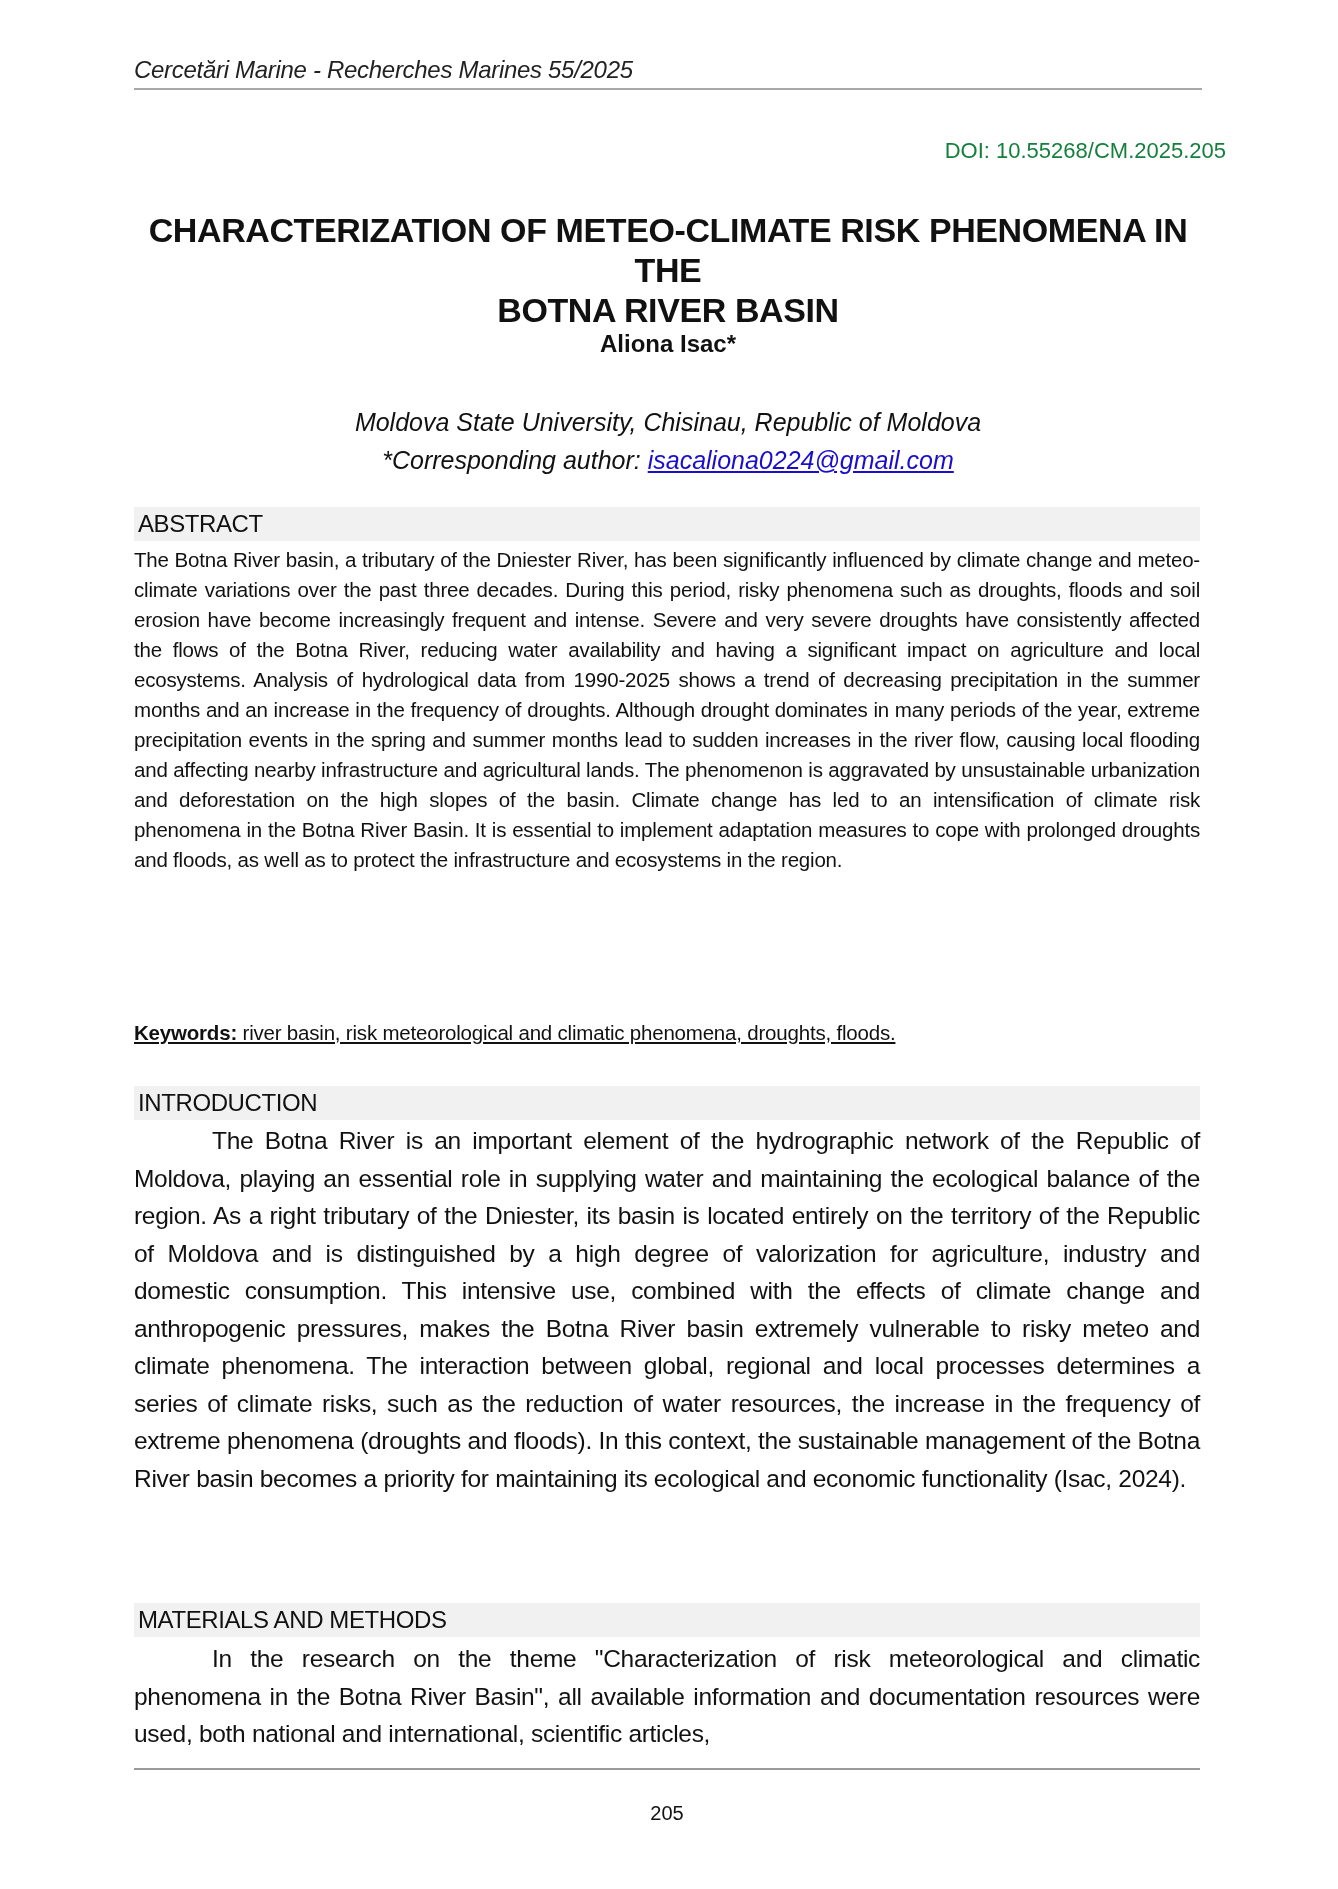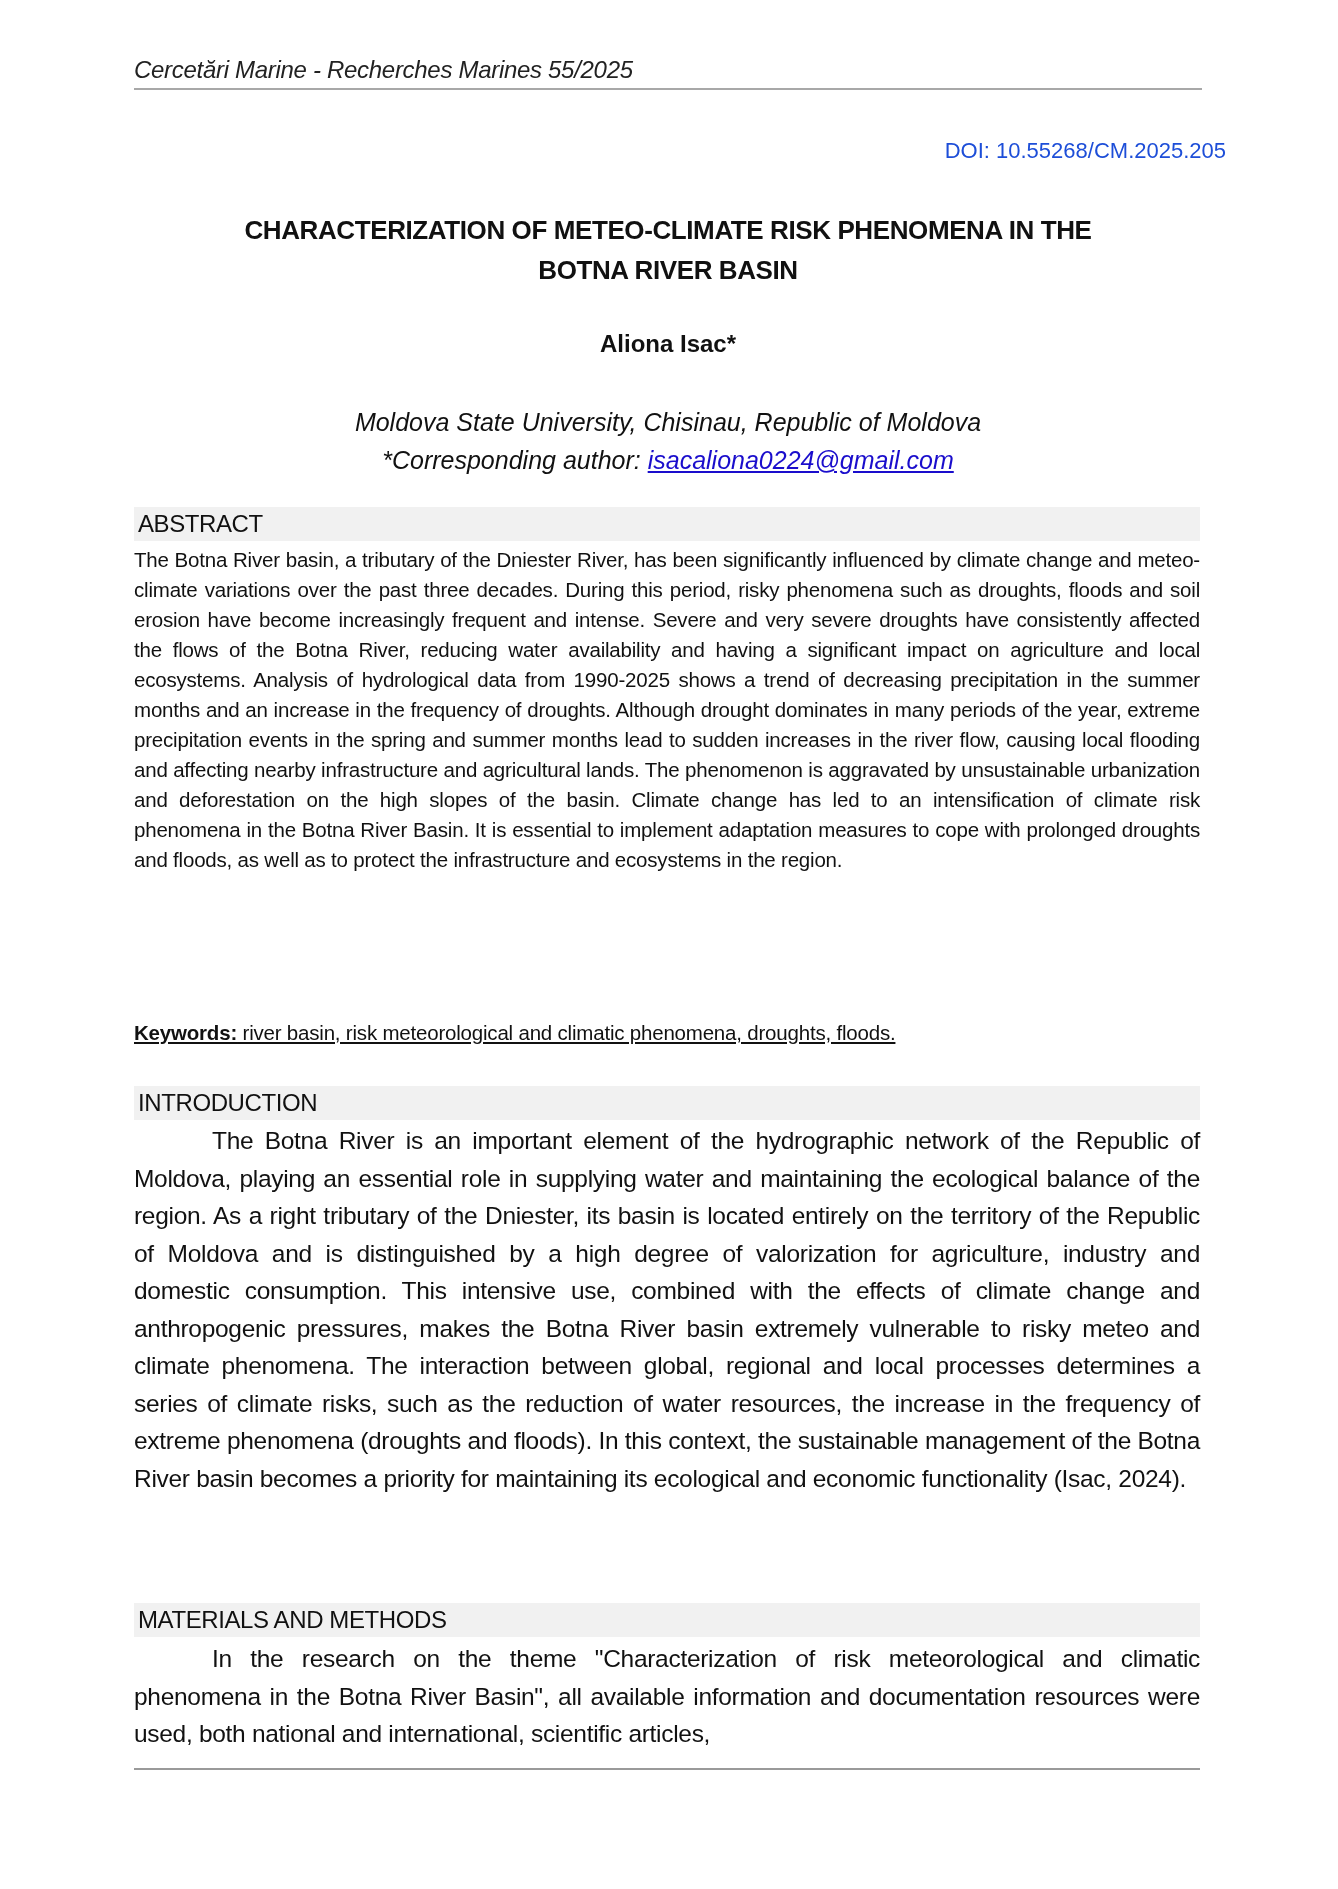--- a/index.html
+++ b/index.html
@@ -1,22 +1,22 @@
 <!DOCTYPE html>
 <html><head>
 <meta charset="utf-8">
 <style>
   html, body { margin: 0; padding: 0; background: #ffffff; }
   body { width: 1338px; height: 1889px; position: relative; overflow: hidden;
          font-family: "Liberation Sans", "DejaVu Sans", sans-serif; color: #111; }
   .page { position: absolute; left: 0; top: 0; width: 1338px; height: 1889px; padding-left: 48px; }
   .running-head { position: absolute; left: 134px; top: 56px; font-size: 24px; font-style: italic; color: #222; letter-spacing: -0.3px; }
   .head-rule { position: absolute; left: 134px; top: 88px; width: 1068px; height: 2px; background: #a8a8a8; }
-  .doi { position: absolute; right: 160px; top: 138px; font-size: 22px; color: #1d4ed8; }
-  .title { position: absolute; left: 134px; top: 210px; width: 1068px; text-align: center; font-weight: bold; font-size: 26px; line-height: 40px; letter-spacing: -0.4px; }
+  .doi { position: absolute; right: 160px; top: 138px; font-size: 22px; color: #15803d; }
+  .title { position: absolute; left: 134px; top: 210px; width: 1068px; text-align: center; font-weight: bold; font-size: 34px; line-height: 40px; letter-spacing: -0.4px; }
   .author { position: absolute; left: 134px; top: 330px; width: 1068px; text-align: center; font-weight: bold; font-size: 24px; }
   .affil { position: absolute; left: 134px; top: 403px; width: 1068px; text-align: center; font-style: italic; font-size: 25px; line-height: 38px; }
   .affil a { color: #1a0dcc; text-decoration: underline; }
   .sec-head { position: absolute; left: 134px; width: 1066px; background: #f1f1f1; font-weight: normal; font-size: 24px; padding: 3px 0 3px 4px; box-sizing: border-box; letter-spacing: -0.4px; }
   .abstract-text { position: absolute; left: 134px; top: 545px; width: 1066px; font-size: 20.5px; line-height: 30px; text-align: justify; letter-spacing: -0.2px; }
   .keywords { position: absolute; left: 134px; top: 1016px; width: 1066px; font-size: 20.5px; line-height: 34px; letter-spacing: -0.2px; text-decoration: underline; }
   .keywords b { font-weight: bold; }
   .body-text { position: absolute; left: 134px; width: 1066px; font-size: 24.5px; line-height: 37.5px; text-align: justify; text-indent: 78px; letter-spacing: -0.3px; }
   .foot-rule { position: absolute; left: 134px; top: 1768px; width: 1066px; height: 2px; background: #9a9a9a; }
   .page-num { position: absolute; left: 134px; top: 1802px; width: 1066px; text-align: center; font-size: 20px; }
@@ -51,14 +51,15 @@
     <b>Keywords:</b><span> river basin, risk meteorological and climatic phenomena, droughts, floods.</span>
   </div>
 
   <div class="sec-head" style="top:1086px;">INTRODUCTION</div>
   <div class="body-text" style="top:1122px;">The Botna River is an important element of the hydrographic network of the Republic of Moldova, playing an essential role in supplying water and maintaining the ecological balance of the region. As a right tributary of the Dniester, its basin is located entirely on the territory of the Republic of Moldova and is distinguished by a high degree of valorization for agriculture, industry and domestic consumption. This intensive use, combined with the effects of climate change and anthropogenic pressures, makes the Botna River basin extremely vulnerable to risky meteo and climate phenomena. The interaction between global, regional and local processes determines a series of climate risks, such as the reduction of water resources, the increase in the frequency of extreme phenomena (droughts and floods). In this context, the sustainable management of the Botna River basin becomes a priority for maintaining its ecological and economic functionality (Isac, 2024).</div>
 
   <div class="sec-head" style="top:1603px;">MATERIALS AND METHODS</div>
   <div class="body-text" style="top:1640px;">In the research on the theme "Characterization of risk meteorological and climatic phenomena in the Botna River Basin", all available information and documentation resources were used, both national and international, scientific articles,</div>
 
   <div class="foot-rule"></div>
+  <div class="page-num">205</div>
 
 </div>
 
 </body></html>

